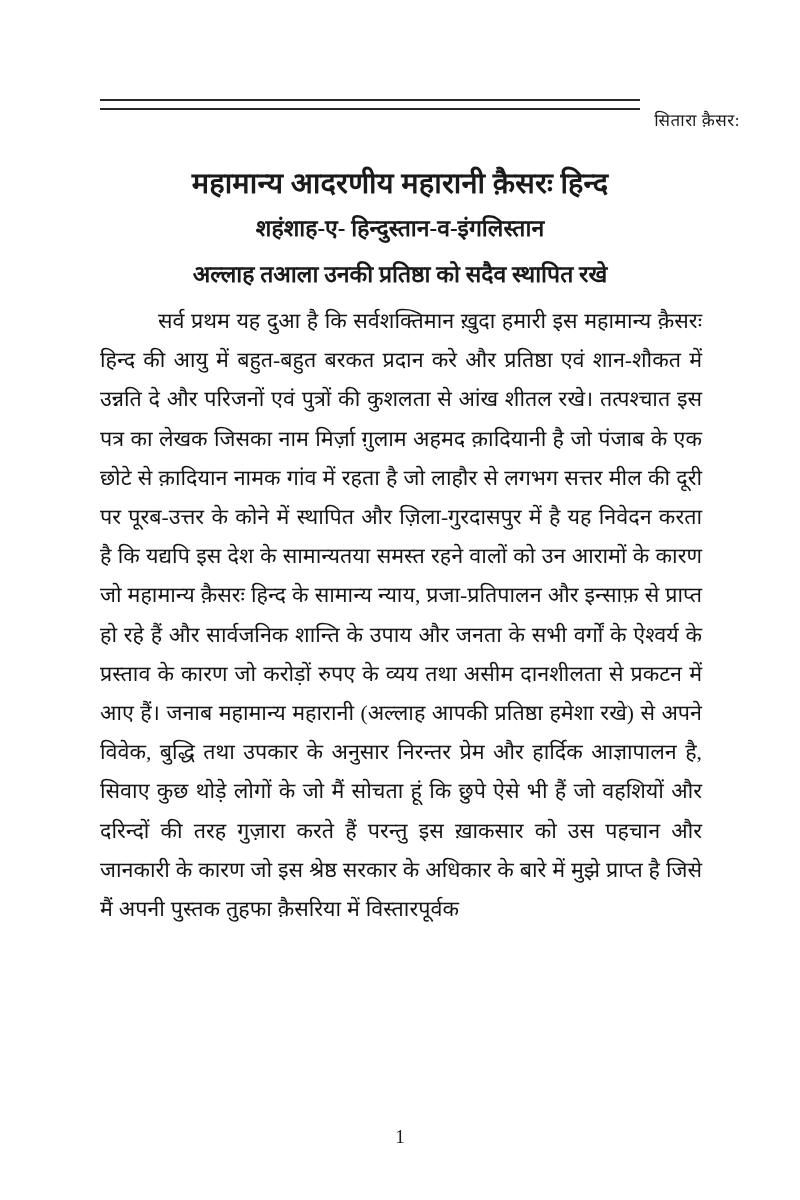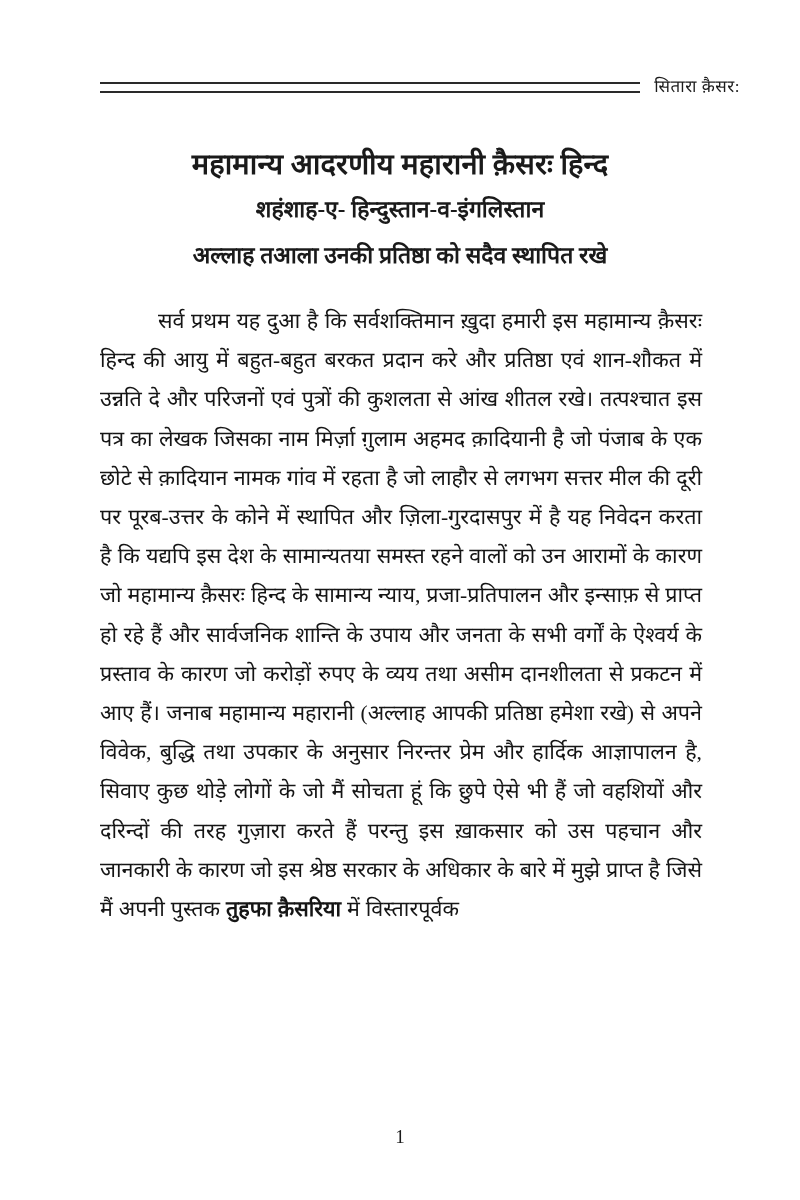--- a/index.html
+++ b/index.html
@@ -43,26 +43,27 @@
     border-bottom: 2px solid #2a2a2a;
   }
   .header-title {
     flex: 0 0 auto;
     font-size: 17px;
     letter-spacing: 0.5px;
     color: #1b1b1b;
     white-space: nowrap;
     line-height: 1;
     padding-bottom: 2px;
+    margin-top: 34px;
   }
 
   
   .title-block {
     position: absolute;
-    top: 146px;
+    top: 165px;
     left: 90px;
     right: 90px;
     text-align: center;
   }
   .title-line-1 {
     font-size: 29px;
     font-weight: bold;
     line-height: 1.28;
     letter-spacing: 0.2px;
     margin: 0 0 4px 0;
@@ -92,21 +93,21 @@
     font-size: 21.5px;
     line-height: 39.2px;
     text-align: justify;
     text-align-last: left;
     text-indent: 58px;
     word-spacing: 0.5px;
     color: #151515;
   }
   .body-paragraph b,
   .bold-run {
-    font-weight: bold;
+    font-weight: normal;
   }
 
   
   .folio {
     position: absolute;
     bottom: 52px;
     left: 0;
     right: 0;
     text-align: center;
     font-size: 19px;

